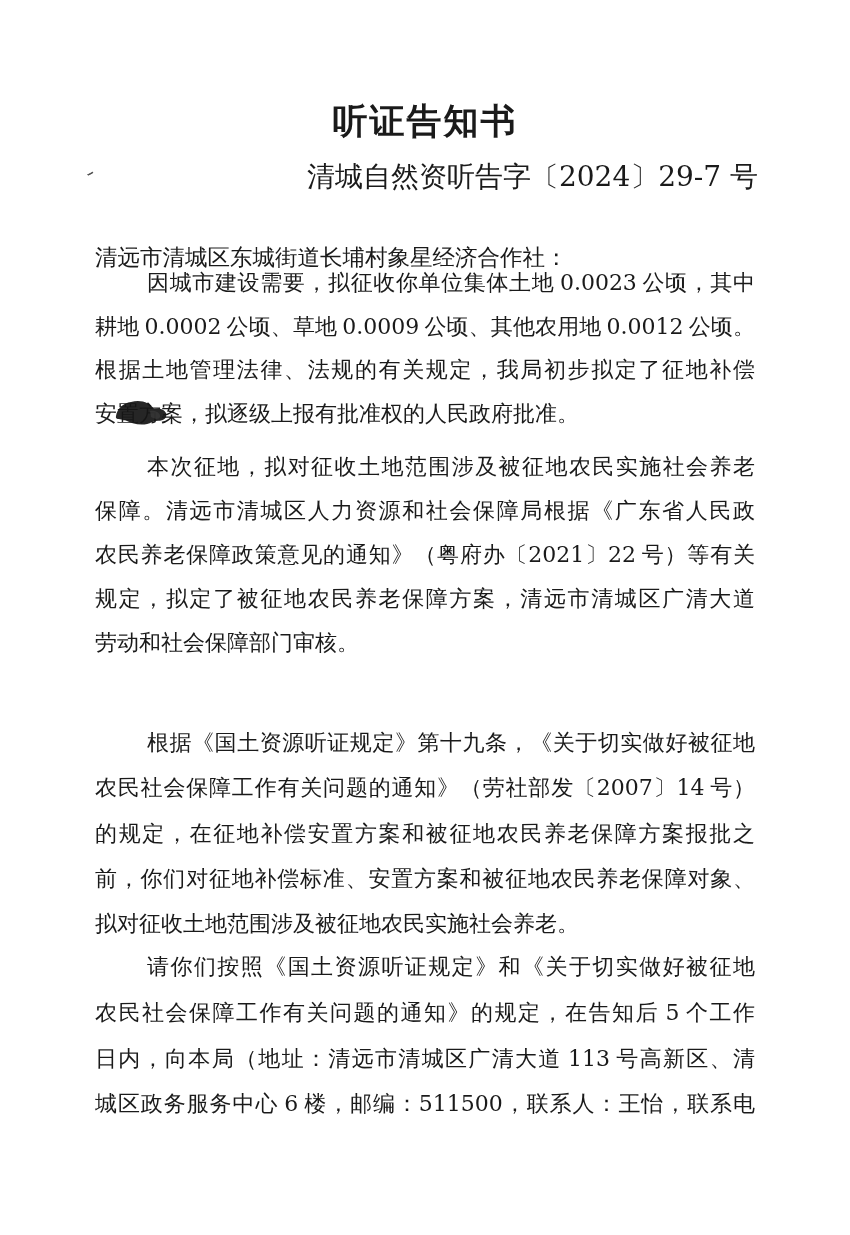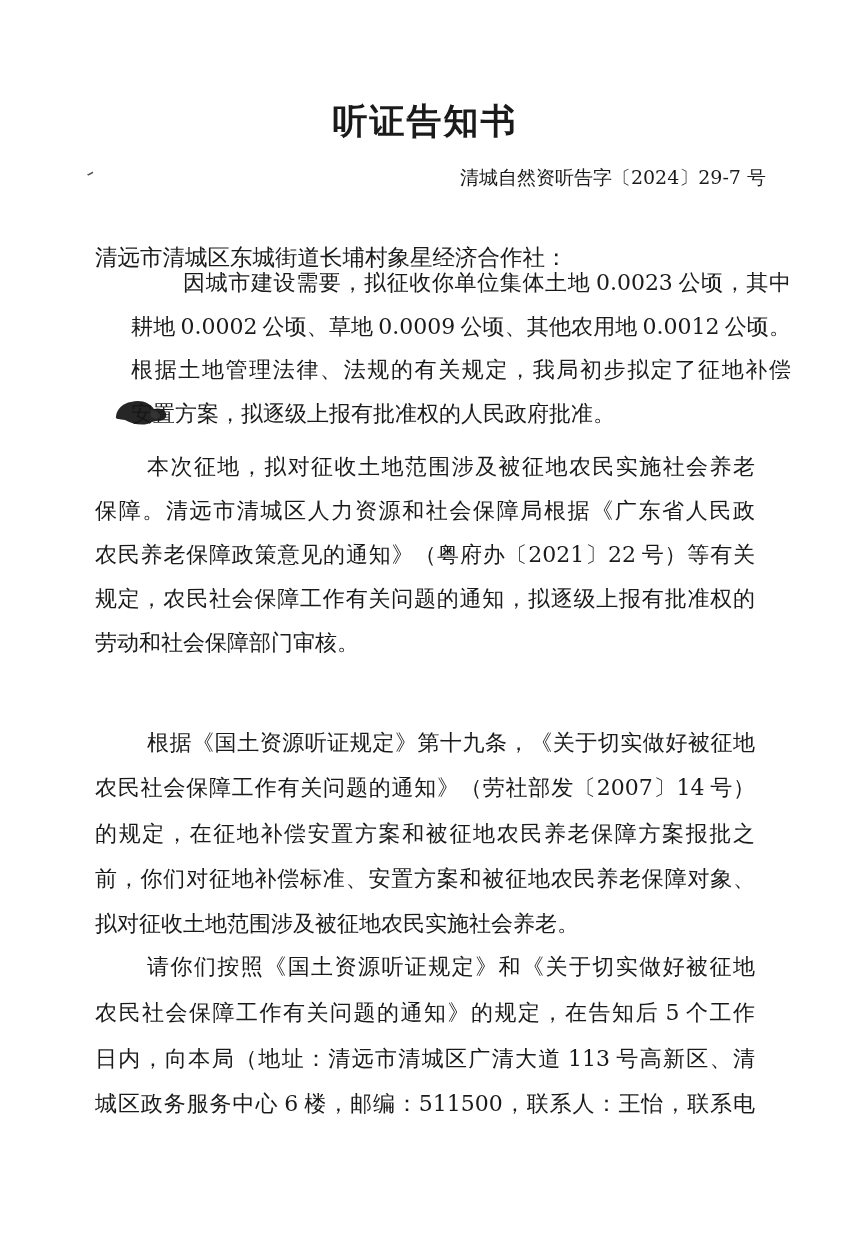--- a/index.html
+++ b/index.html
@@ -25,23 +25,23 @@
     text-align: center;
     font-size: 35px;
     line-height: 44px;
     font-weight: bold;
     letter-spacing: 2px;
   }
   .docnum {
     position: absolute;
     top: 161px;
     left: 95px;
-    right: 84px;
+    right: 92px;
     text-align: right;
-    font-size: 19px;
+    font-size: 28px;
     line-height: 32px;
     white-space: nowrap;
   }
   .recipient {
     position: absolute;
     top: 221px;
     left: 95px;
     width: 660px;
     font-size: 22.5px;
     line-height: 32px;
@@ -59,21 +59,21 @@
     width: 660px;
     font-size: 22px;
     word-spacing: -2px;
     text-align: justify;
     text-align-last: justify;
     white-space: nowrap;
   }
   .line.para-first { text-indent: 52px; }
   .line.para-end { text-align-last: left; }
   
-  .p0 { top: 261px; } .p0 .line { line-height: 43.5px; margin-left: 36px; }
+  .p0 { top: 261px; } .p0 .line { line-height: 43.5px; }
   .p1 { top: 445px; } .p1 .line { line-height: 44px; }
   .p2 { top: 720px; } .p2 .line { line-height: 45.3px; }
   .p3 { top: 944px; } .p3 .line { line-height: 45.8px; }
   .ink-blot {
     position: absolute;
     left: 114px;
     top: 398px;
     width: 62px;
     height: 34px;
     pointer-events: none;
@@ -104,21 +104,21 @@
       <div class="para p0">
         <div class="line para-first">因城市建设需要，拟征收你单位集体土地 0.0023 公顷，其中</div>
         <div class="line">耕地 0.0002 公顷、草地 0.0009 公顷、其他农用地 0.0012 公顷。</div>
         <div class="line">根据土地管理法律、法规的有关规定，我局初步拟定了征地补偿</div>
         <div class="line para-end">安置方案，拟逐级上报有批准权的人民政府批准。</div>
       </div>
       <div class="para p1">
         <div class="line para-first">本次征地，拟对征收土地范围涉及被征地农民实施社会养老</div>
         <div class="line">保障。清远市清城区人力资源和社会保障局根据《广东省人民政</div>
         <div class="line">农民养老保障政策意见的通知》（粤府办〔2021〕22 号）等有关</div>
-        <div class="line">规定，农民社会保障工作有关问题的通知，拟逐级上报有批准权的</div>
+        <div class="line">规定，拟定了被征地农民养老保障方案，清远市清城区广清大道</div>
         <div class="line para-end">劳动和社会保障部门审核。</div>
       </div>
       <div class="para p2">
         <div class="line para-first">根据《国土资源听证规定》第十九条，《关于切实做好被征地</div>
         <div class="line">农民社会保障工作有关问题的通知》（劳社部发〔2007〕14 号）</div>
         <div class="line">的规定，在征地补偿安置方案和被征地农民养老保障方案报批之</div>
         <div class="line">前，你们对征地补偿标准、安置方案和被征地农民养老保障对象、</div>
         <div class="line para-end">拟对征收土地范围涉及被征地农民实施社会养老。</div>
       </div>
       <div class="para p3">

